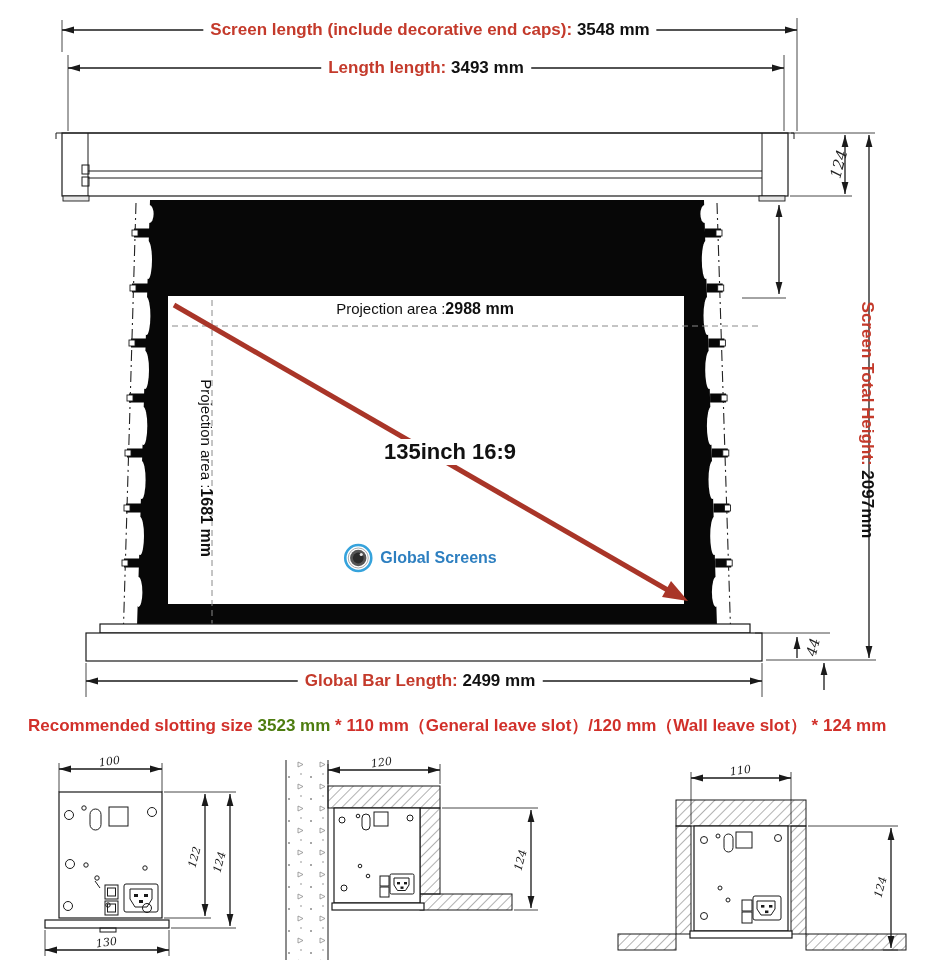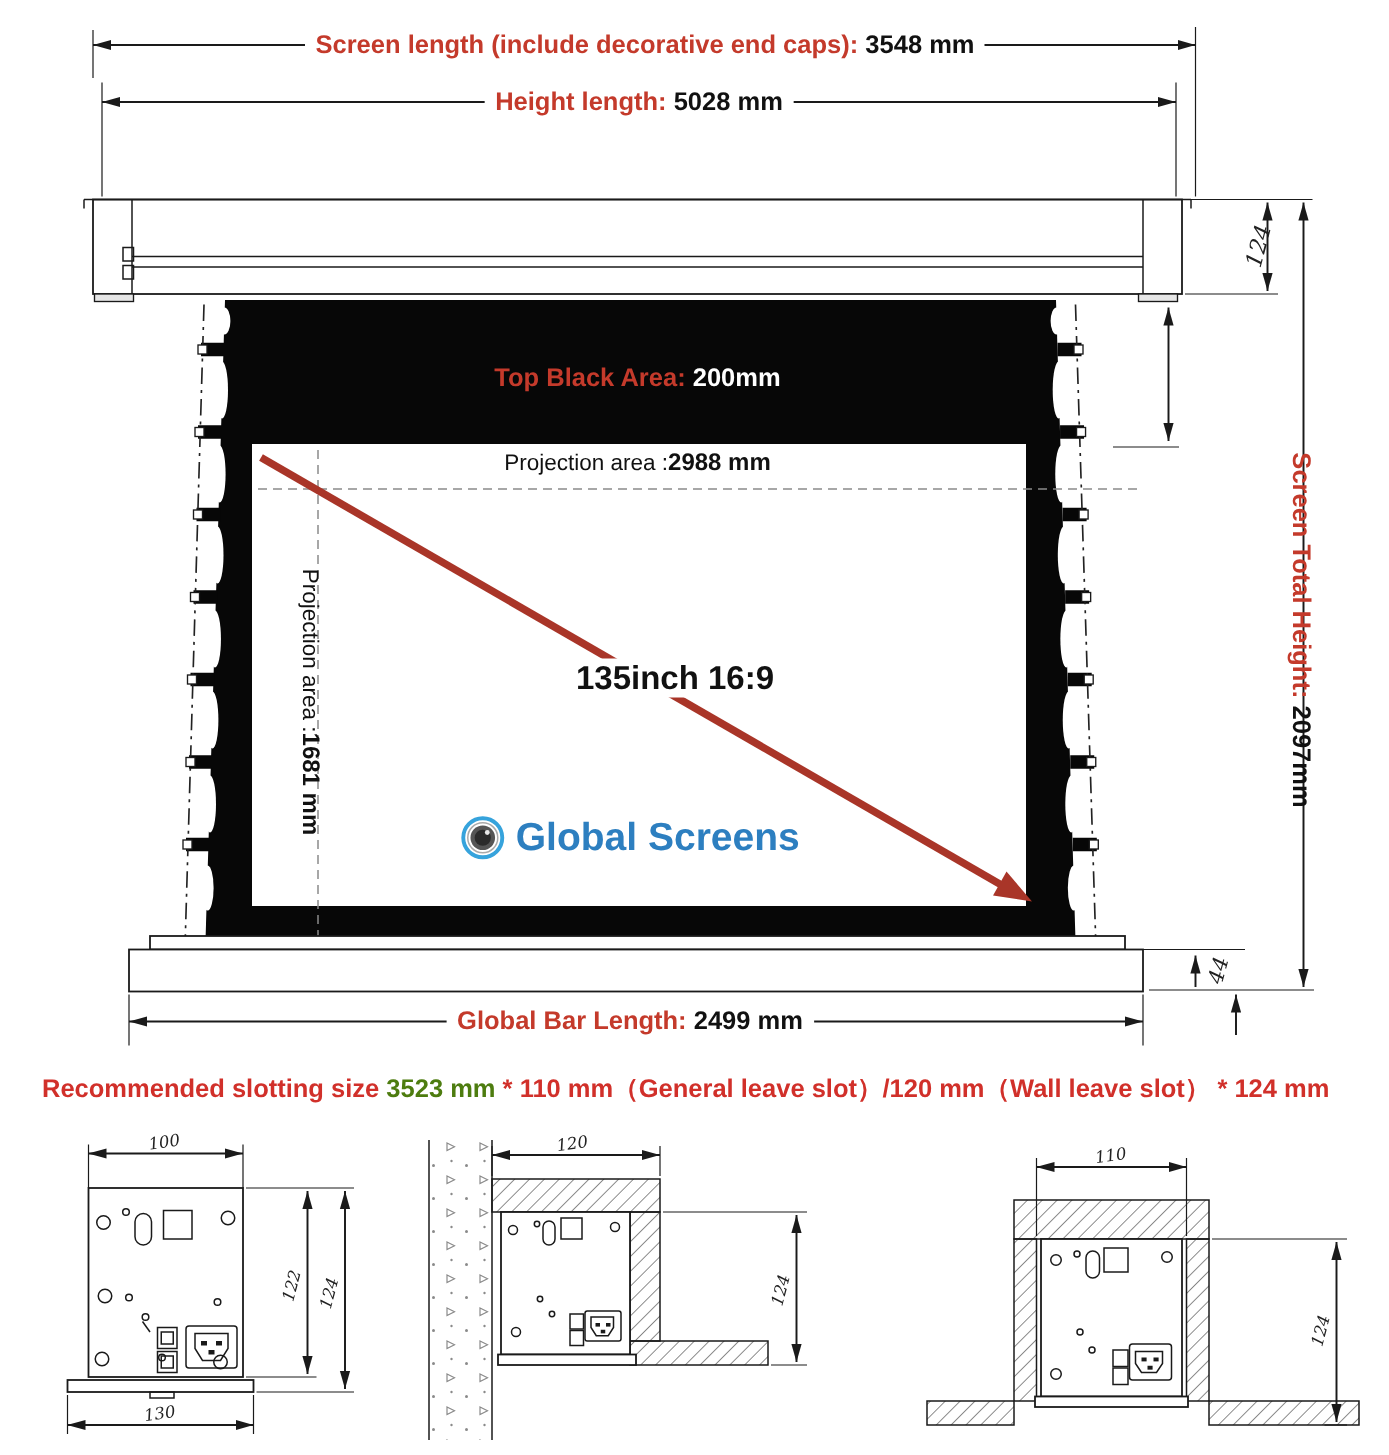--- a/index.html
+++ b/index.html
@@ -20,21 +20,21 @@
   .thin{stroke:#1a1a1a;stroke-width:1;fill:none;}
   .shape{fill:#fff;stroke:#1a1a1a;stroke-width:1.2;}
   .hole{fill:none;stroke:#1a1a1a;stroke-width:1;}
   .dimtxt{font:italic 11px "DejaVu Serif",serif;fill:#222;text-anchor:middle;}
   .dash{stroke:#8a8a8a;stroke-width:1;stroke-dasharray:6 4;fill:none;}
   .cable{stroke:#222;stroke-width:1.1;stroke-dasharray:11 4 2 4;fill:none;}
   .projw-label{font-size:15px;font-weight:normal;}
   .projw-label b{font-size:16px;}
   .size-label{font-size:22px;margin-left:20px;}
   .logo{position:absolute;display:flex;align-items:center;gap:7px;transform:translate(-50%,-50%);}
-  .logo-text{font-size:26px;font-weight:bold;color:var(--brand-blue);}
+  .logo-text{font-size:16px;font-weight:bold;color:var(--brand-blue);}
   .slotline{position:absolute;left:28px;top:714px;font-size:17px;font-weight:bold;
             color:var(--slot-red);white-space:nowrap;}
   .slotline .blk{color:#4d7c0f;}
 </style>
 </head>
 <body>
 
 <div class="canvas">
 
   <svg width="926" height="745" viewBox="0 0 926 745">
@@ -173,28 +173,24 @@
       <line class="dim" x1="86" y1="681" x2="762" y2="681" marker-start="url(#ar)" marker-end="url(#ar)"></line>
     </g>
   </svg>
 
   <div class="lbl wbg" style="left:430px;top:30px;">
     <span class="red">Screen length (include decorative end caps):</span>
     <span class="blk">3548 mm</span>
   </div>
 
   <div class="lbl wbg" style="left:426px;top:68px;">
-    <span class="red">Height length:</span>
-    <span class="blk">5028 mm</span>
-  </div>
-
-  <div class="lbl" style="left:425px;top:252px;">
-    <span class="red">Top Black Area:</span>
-    <span class="wht">200mm</span>
-  </div>
+    <span class="red">Length length:</span>
+    <span class="blk">3493 mm</span>
+  </div>
+
 
   <div class="lbl wbg projw-label" style="left:425px;top:309px;">
     <span class="blk">Projection area :</span><b class="blk">2988 mm</b>
   </div>
 
   <div class="lbl vrot projw-label" style="left:206px;top:468px;">
     <span class="blk">Projection area :</span><b class="blk">1681 mm</b>
   </div>
 
   <div class="lbl wbg size-label" style="left:430px;top:452px;">135inch 16:9</div>

